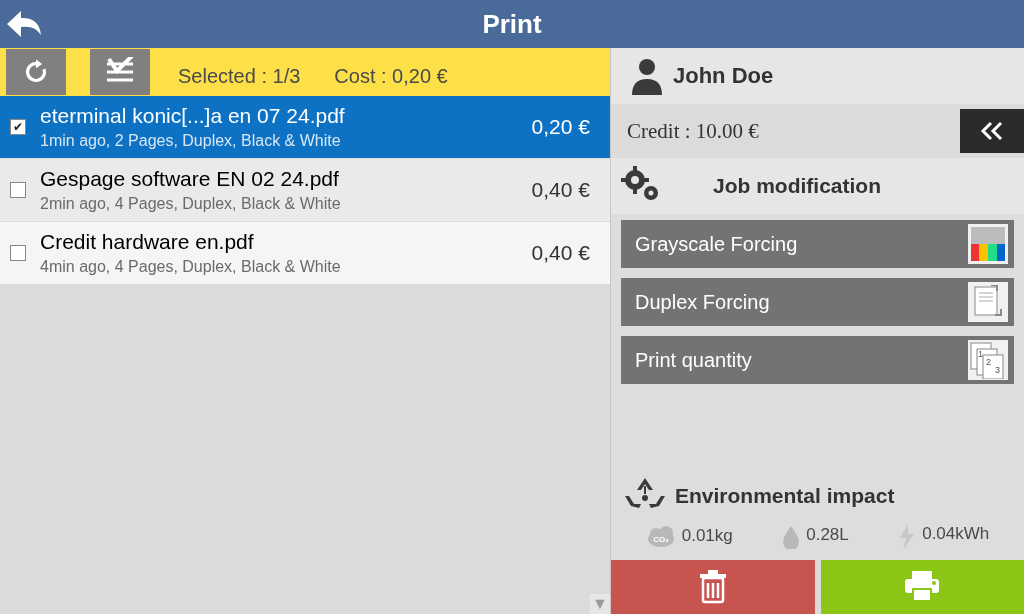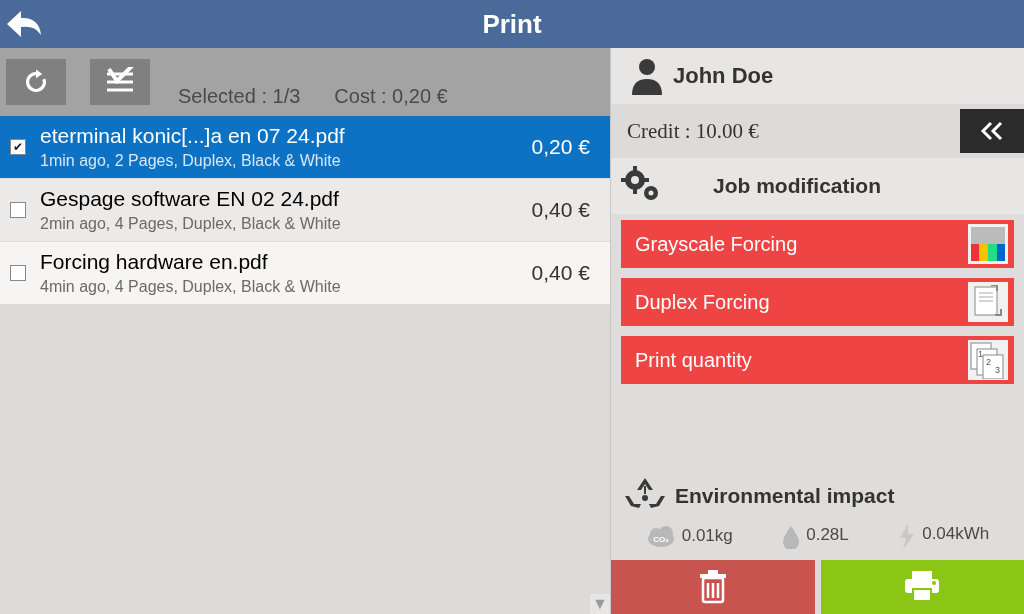--- a/index.html
+++ b/index.html
@@ -26,22 +26,22 @@
   .header-title {
     position: absolute; left: 0; right: 0;
     text-align: center;
     color: #fff;
     font-size: 26px;
     font-weight: bold;
     pointer-events: none;
   }
   
   .toolbar {
-    height: 68px;
-    background: #a3a3a3;
+    height: 48px;
+    background: #fde047;
     display: flex;
     align-items: center;
     padding: 4px 6px;
     gap: 24px;
   }
   .tool-btn {
     width: 60px; height: 46px;
     background: #808080;
     display: flex; align-items: center; justify-content: center;
     cursor: pointer;
@@ -159,21 +159,21 @@
     font-size: 21px; font-weight: bold; color: #333;
     margin-left: 8px;
   }
   .mod-buttons {
     padding: 6px 10px;
     display: flex; flex-direction: column; gap: 10px;
     background: #dedddb;
   }
   .mod-btn {
     height: 48px;
-    background: #ef4444;
+    background: #737373;
     color: #fff;
     font-size: 20px;
     display: flex; align-items: center;
     padding: 0 14px;
     cursor: pointer;
     position: relative;
   }
   .mod-icon {
     position: absolute; right: 6px; top: 4px;
     width: 40px; height: 40px;
@@ -259,21 +259,21 @@
             <span class="chk"></span>
             <div class="job-main">
               <div class="job-name">Gespage software EN 02 24.pdf</div>
               <div class="job-meta">2min ago, 4 Pages, Duplex, Black &amp; White</div>
             </div>
             <div class="job-price">0,40 €</div>
           </div>
           <div class="job-row">
             <span class="chk"></span>
             <div class="job-main">
-              <div class="job-name">Forcing hardware en.pdf</div>
+              <div class="job-name">Credit hardware en.pdf</div>
               <div class="job-meta">4min ago, 4 Pages, Duplex, Black &amp; White</div>
             </div>
             <div class="job-price">0,40 €</div>
           </div>
         </div>
       <div class="scroll-arrow scroll-down">▼</div>
     </div>
   </div>
 
   <div class="right-col">

